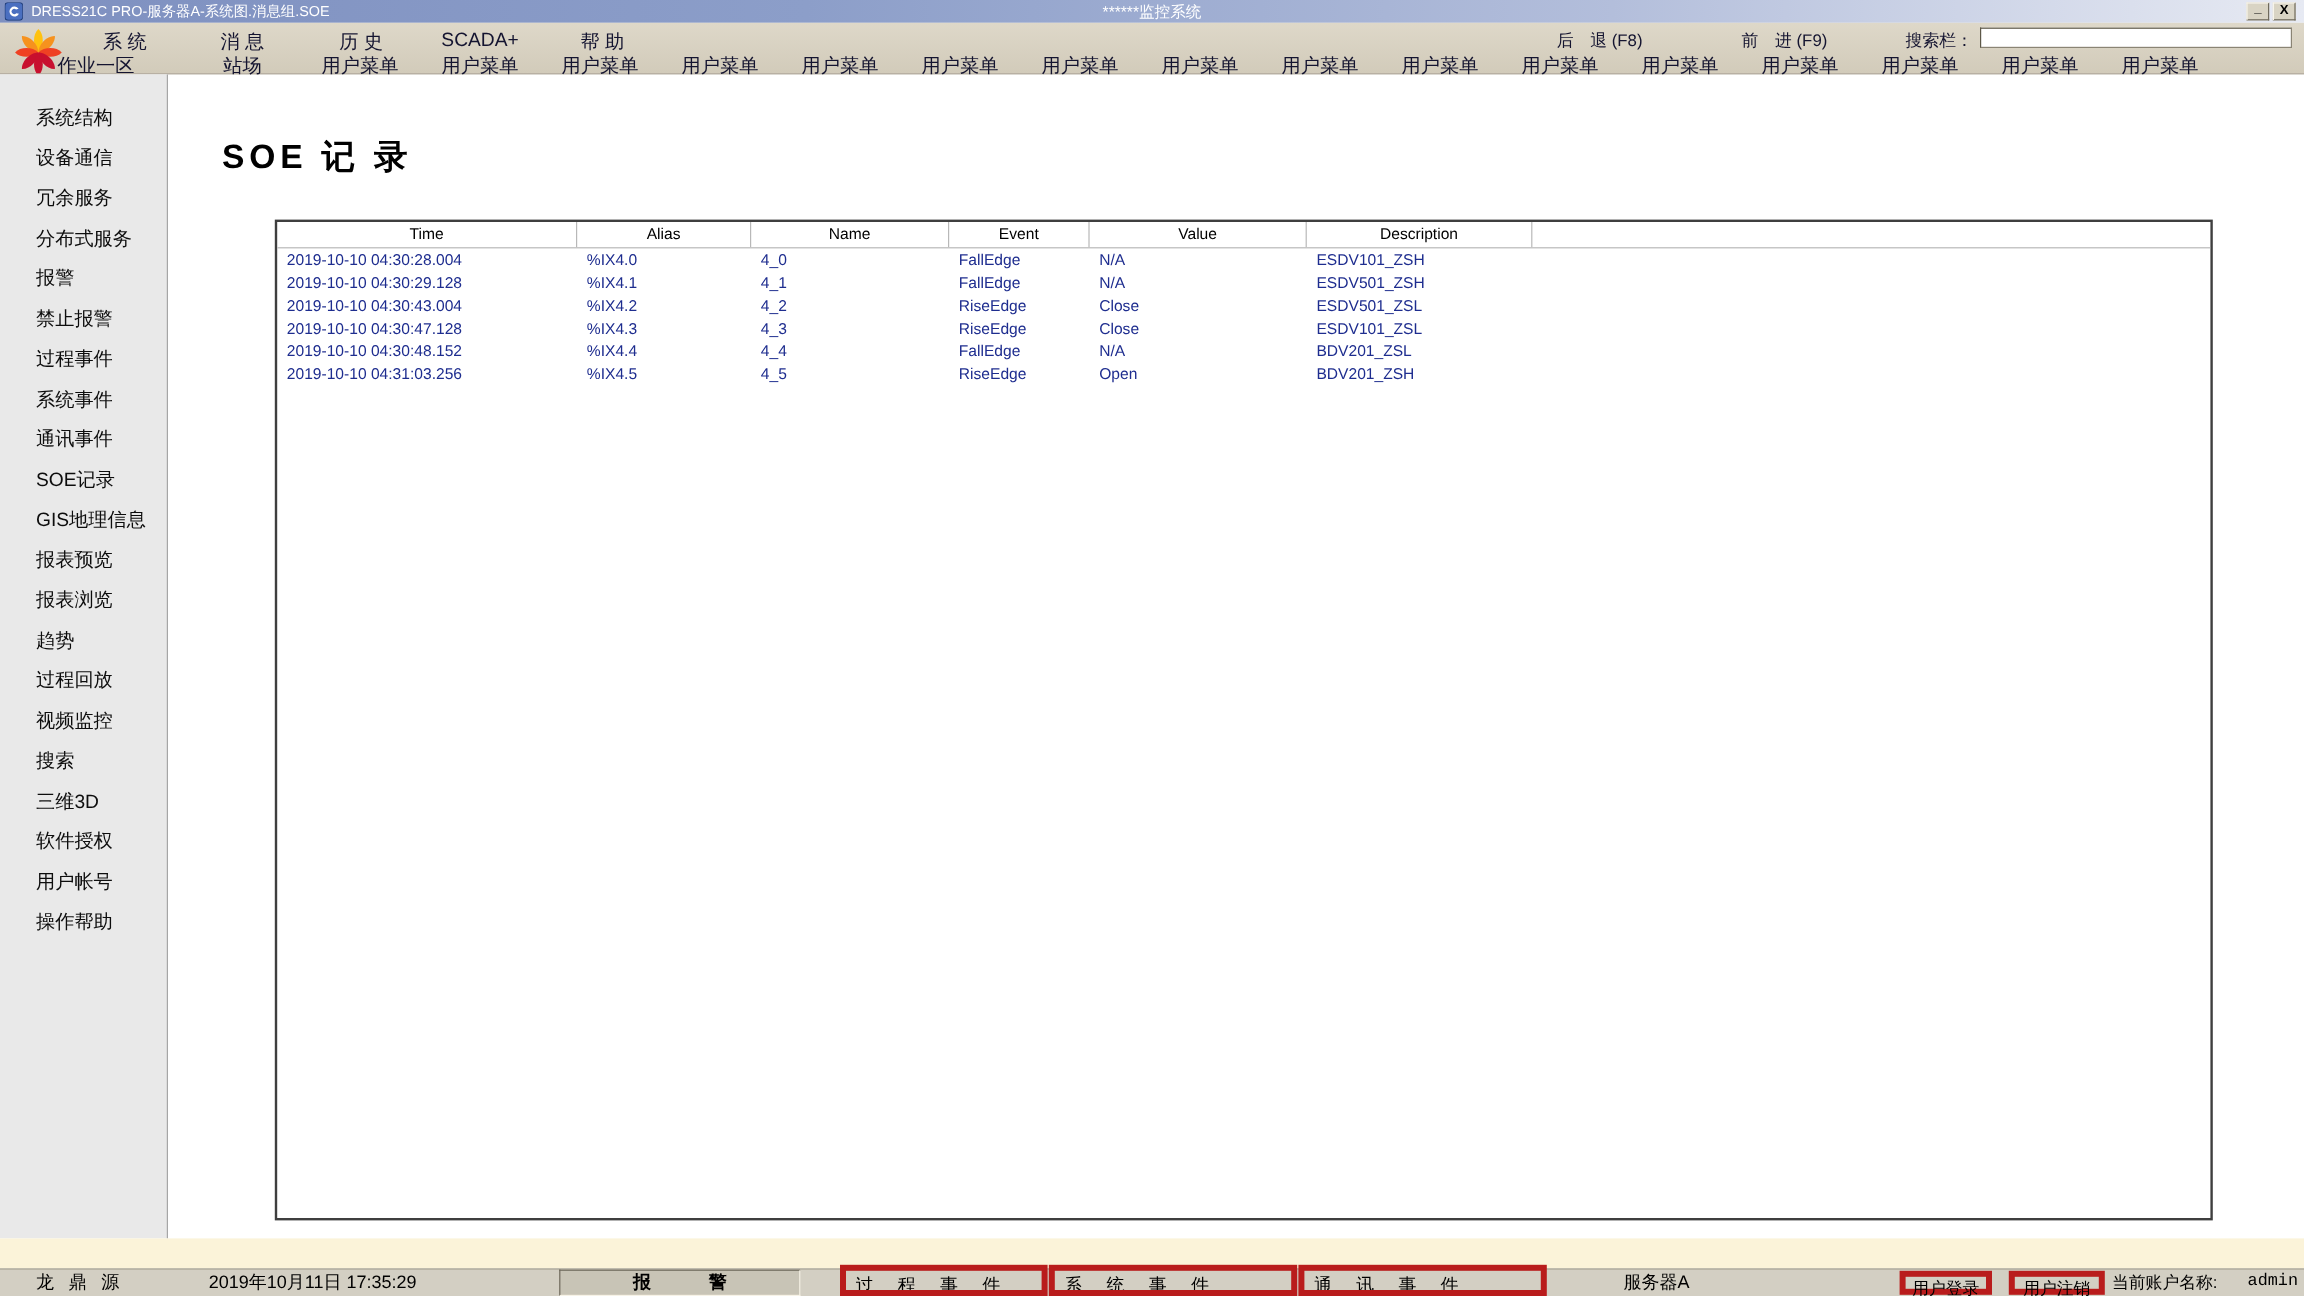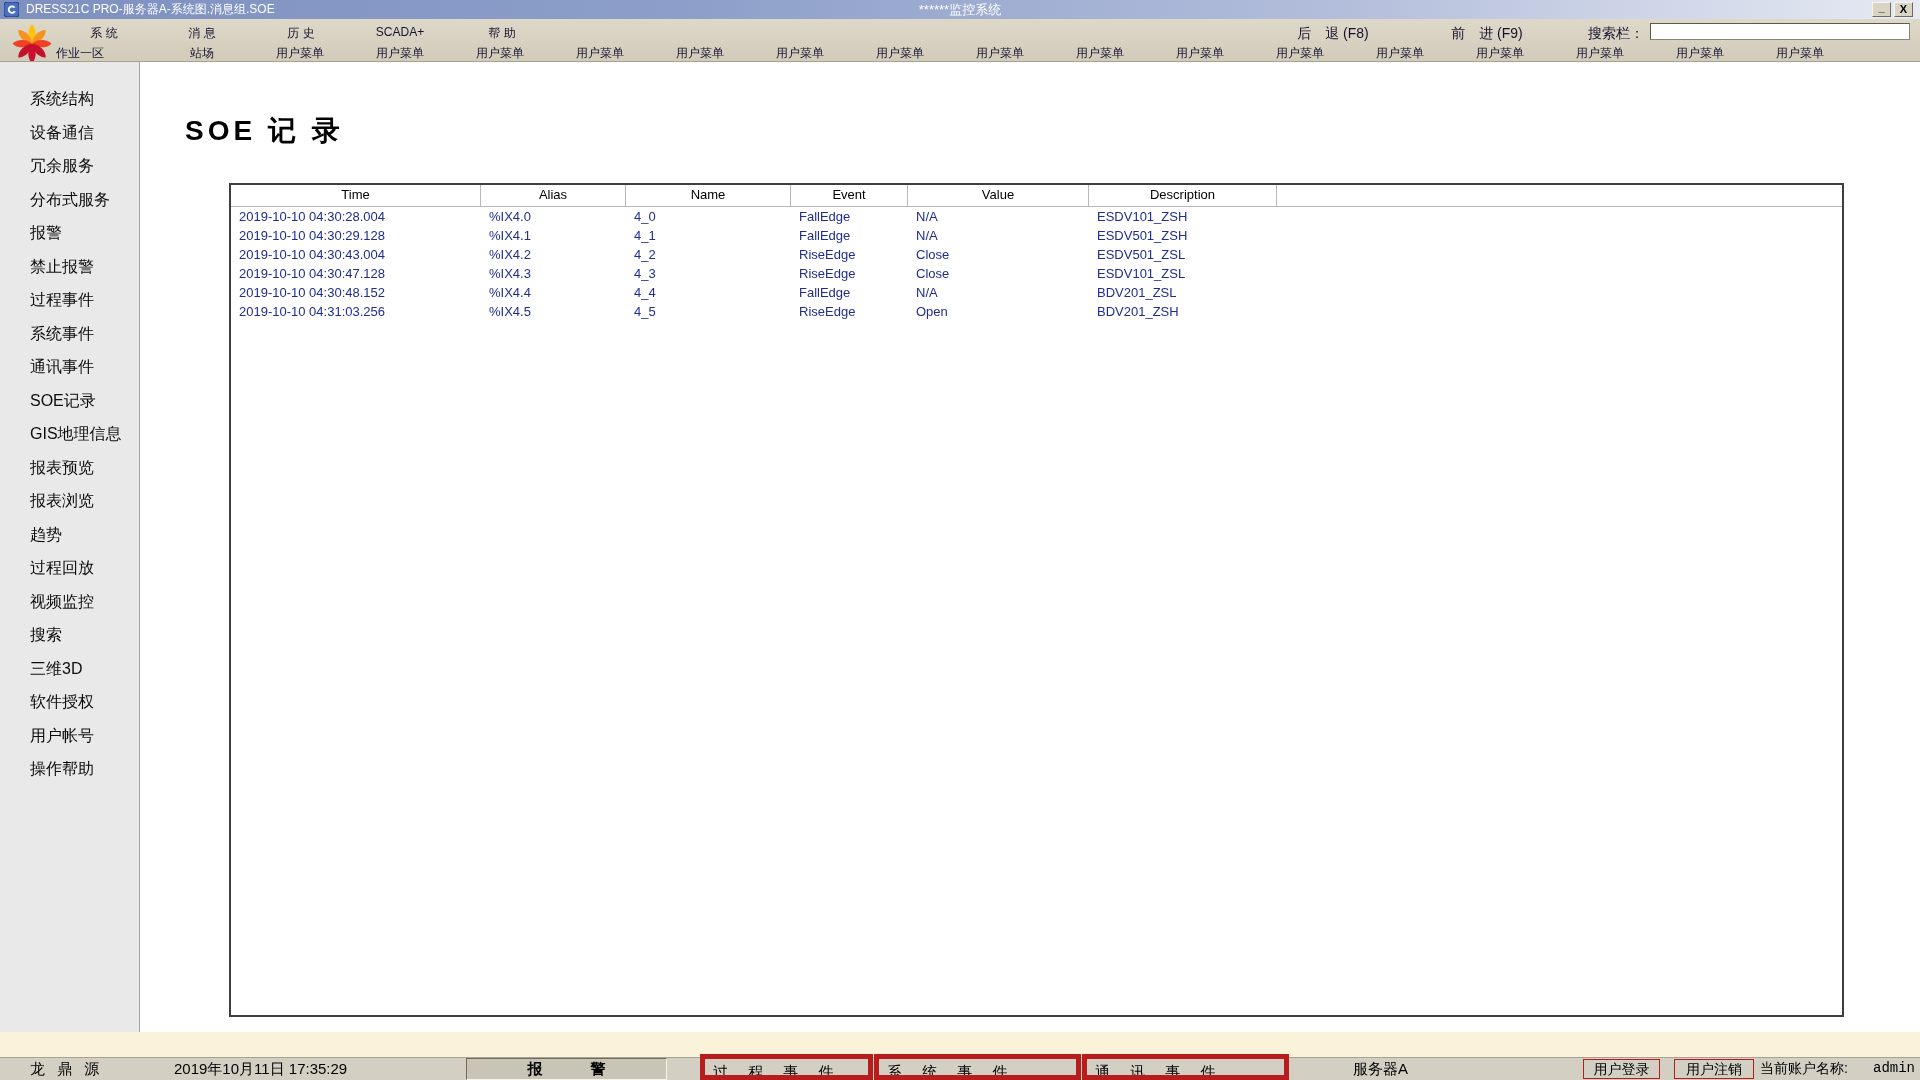--- a/index.html
+++ b/index.html
@@ -25,21 +25,21 @@
   .btn-min{right:29px;line-height:8px;vertical-align:bottom;}
   .btn-close{right:7px;}
   
   .menubar{
     position:absolute;left:0;top:19px;width:1920px;height:43px;
     background:linear-gradient(#ded8c9,#d2cbba);
     border-bottom:1px solid #a8a090;box-sizing:border-box;
   }
   .logo{position:absolute;left:5px;top:2px;}
   .menu-row1 span.m1,.menu-row2 span.m2{
-    position:absolute;width:100px;text-align:center;font-size:12px;color:#141430;
+    position:absolute;width:100px;text-align:center;font-size:16px;color:#141430;
     white-space:nowrap;cursor:pointer;
   }
   .menu-row1 span.m1{top:6px;}
   .menu-row2 span.m2{top:26px;}
   .menu-row1 span.m1:nth-of-type(1){left:54px;}
   .menu-row1 span.m1:nth-of-type(2){left:152px;}
   .menu-row1 span.m1:nth-of-type(3){left:251px;}
   .menu-row1 span.m1:nth-of-type(4){left:350px;}
   .menu-row1 span.m1:nth-of-type(5){left:452px;}
   .menu-row2 span.m2:nth-of-type(1){left:30px;}
@@ -111,21 +111,21 @@
   .sb-tall{
     position:absolute;top:-4px;height:26px;border:5px solid #b91c1c;background:transparent;
     box-sizing:border-box;text-align:left;line-height:25px;letter-spacing:8px;text-indent:8px;
     cursor:pointer;white-space:nowrap;overflow:hidden;
   }
   .sb-proc{left:700px;width:173px;}
   .sb-sys{left:874px;width:207px;}
   .sb-comm{left:1082px;width:207px;}
   .sb-server{position:absolute;left:1353px;line-height:21px;white-space:nowrap;}
   .sb-smallbtn{
-    position:absolute;top:1px;height:20px;border:1px solid #b91c1c;background:transparent;
+    position:absolute;top:1px;height:20px;border:5px solid #b91c1c;background:transparent;
     box-sizing:border-box;text-align:center;line-height:18px;font-size:14px;cursor:pointer;white-space:nowrap;
   }
   .sb-login{left:1583px;width:77px;}
   .sb-logout{left:1674px;width:80px;}
   .sb-account-label{position:absolute;left:1760px;line-height:21px;font-size:14px;white-space:nowrap;}
   .sb-account-value{position:absolute;left:1873px;line-height:21px;font-size:14px;font-family:"Liberation Mono","DejaVu Sans Mono",monospace;white-space:nowrap;}
 </style>
 </head>
 <body>
 

